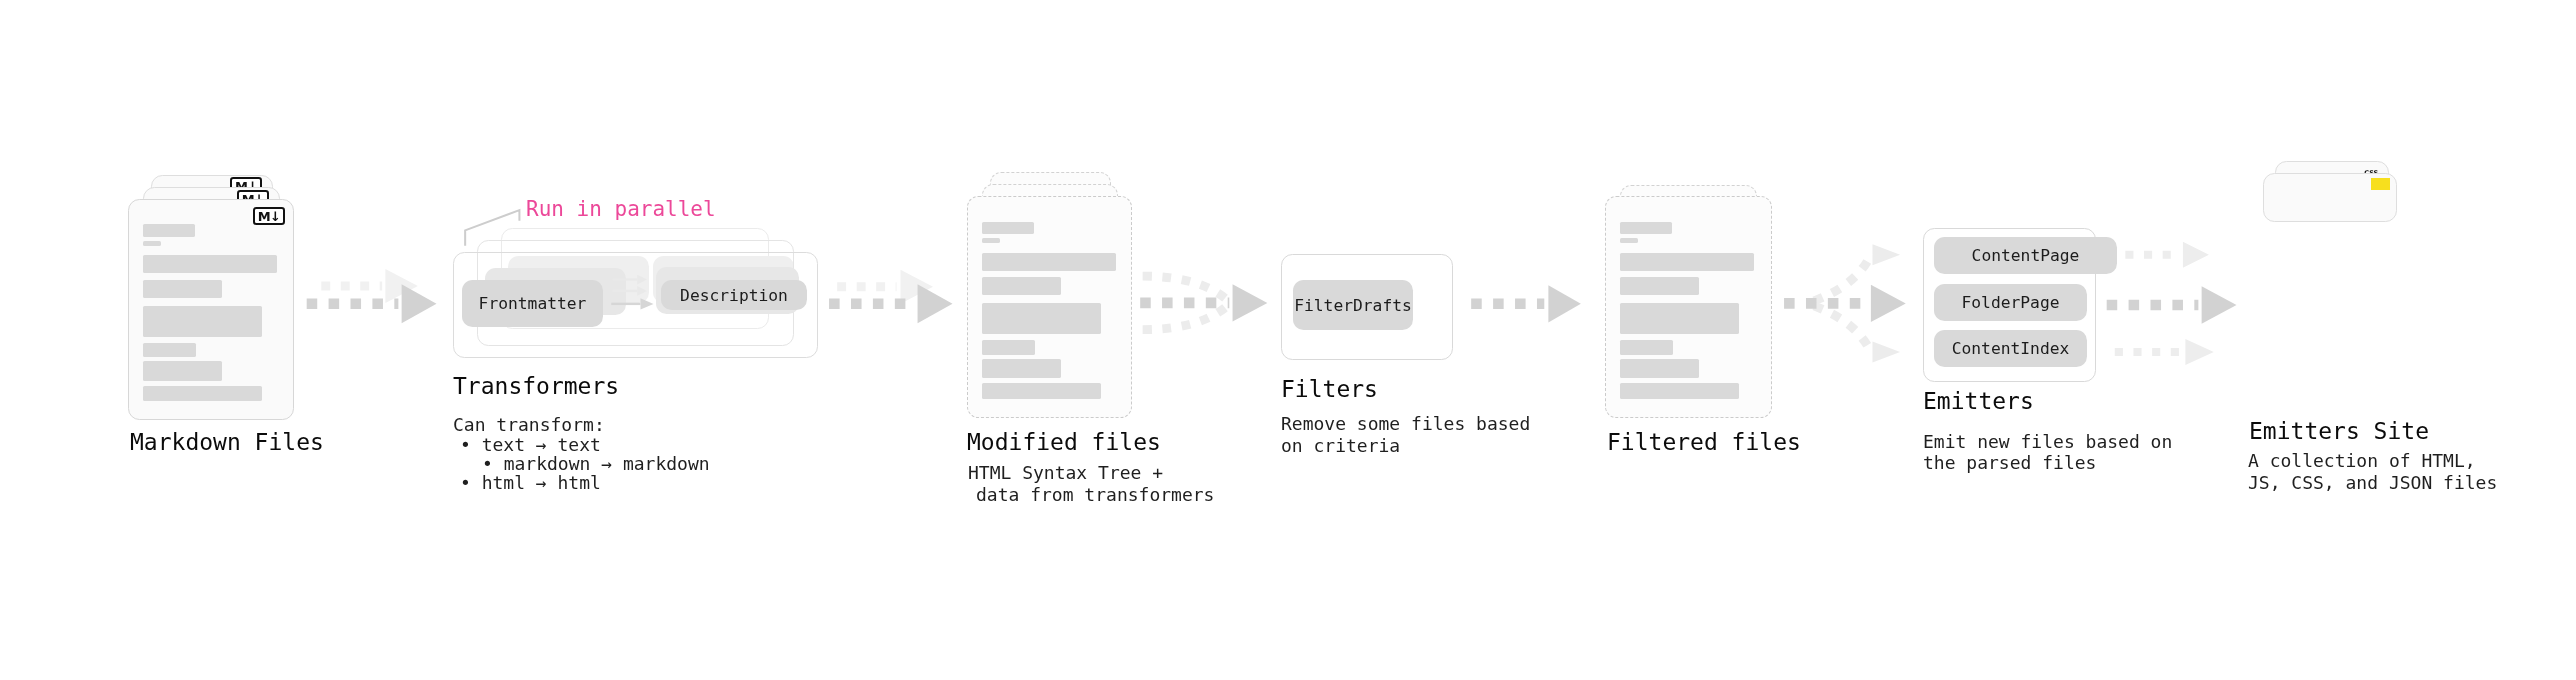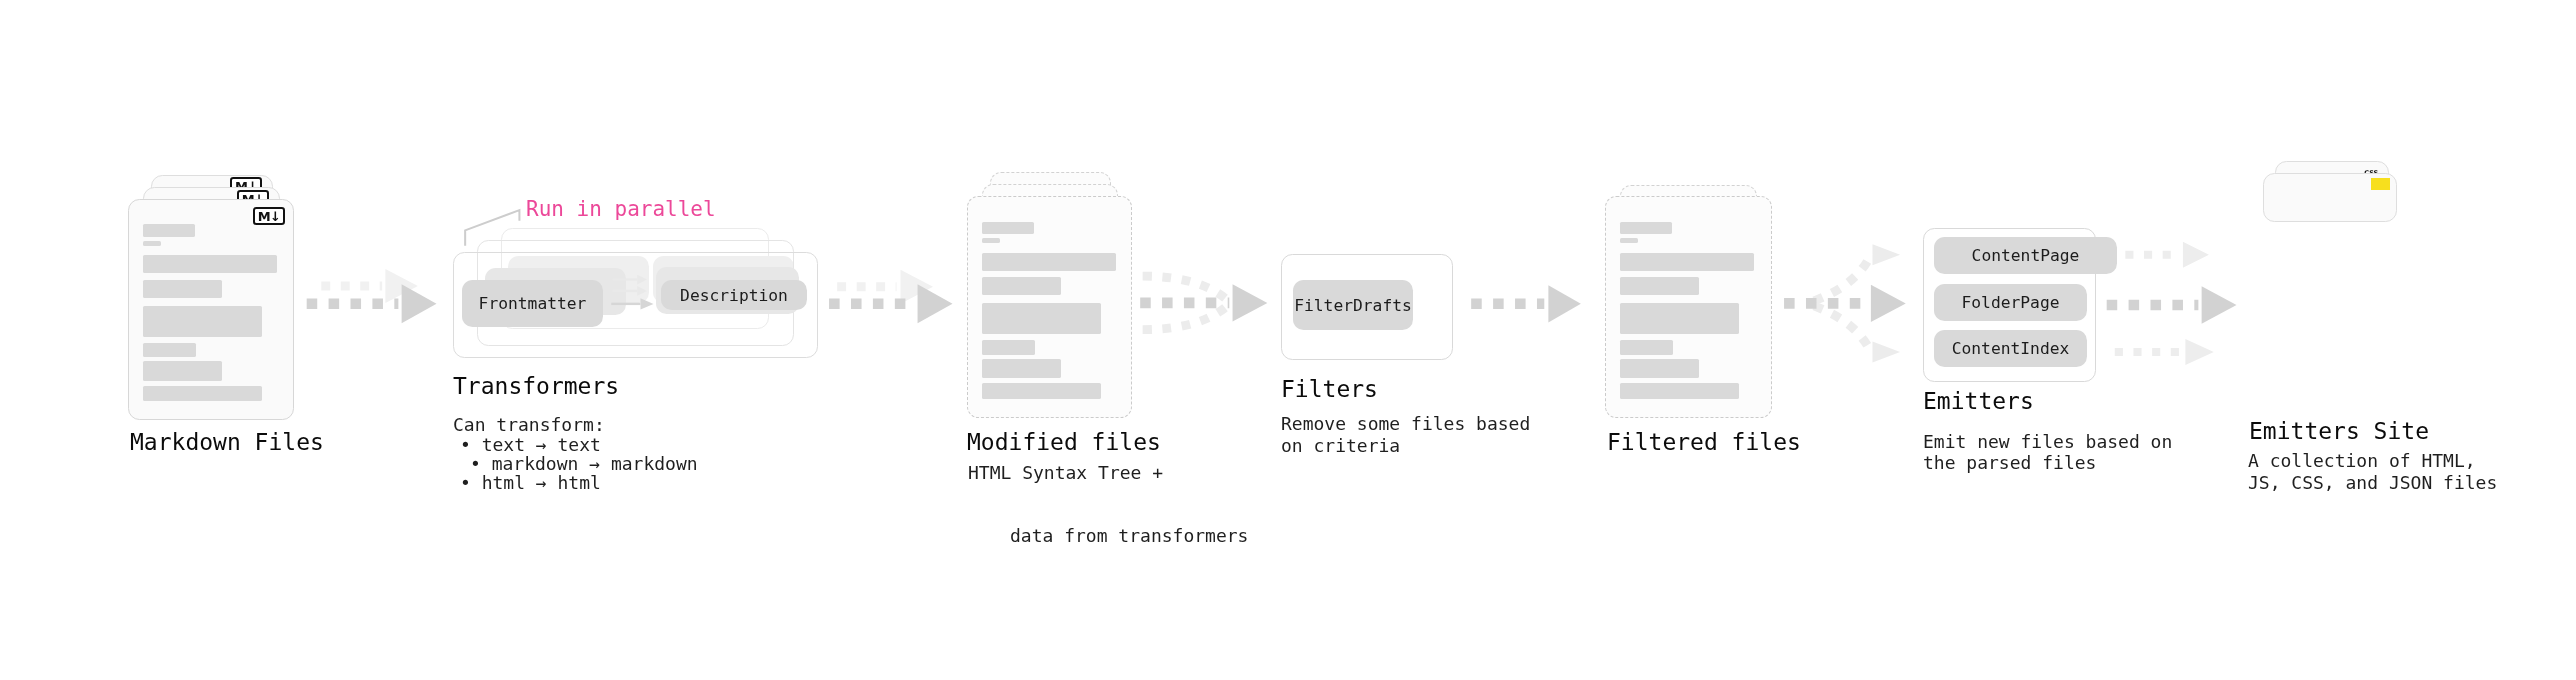--- a/index.html
+++ b/index.html
@@ -108,21 +108,21 @@
   </svg>
 
   <svg class="abs" style="left:453px;top:193px;" width="81" height="61" viewBox="0 0 100 75">
     <polyline points="15,65 15,46 82,21 82,34" stroke="#cdcdcd" stroke-width="2.5" fill="none"></polyline>
   </svg>
   <div class="note" style="left:526px;top:200px;">Run in parallel</div>
 
   <div class="title" style="left:453px;top:374px;">Transformers</div>
   <div class="sub" style="left:453px;top:415px;">Can transform:</div>
   <div class="sub" style="left:460px;top:436px;line-height:18px;">• text → text</div>
-  <div class="sub" style="left:470px;top:455px;line-height:18px;">• markdown → markdown</div>
+  <div class="sub" style="left:482px;top:455px;line-height:18px;">• markdown → markdown</div>
   <div class="sub" style="left:460px;top:474px;line-height:18px;">• html → html</div>
 
   <svg class="abs" style="left:825px;top:264px;" width="134" height="65" viewBox="0 0 165 80">
     <line x1="15" y1="28" x2="88" y2="28" stroke="#f1f1f1" stroke-width="11" stroke-dasharray="11 13"></line>
     <polygon points="93,7 133,28 93,49" fill="#f1f1f1"></polygon>
     <line x1="5" y1="49" x2="110" y2="49" stroke="#d2d2d2" stroke-width="13" stroke-dasharray="13 14"></line>
     <polygon points="114,25 157,49 114,73" fill="#d2d2d2"></polygon>
   </svg>
 
   <div class="abs" style="left:967px;top:172px;width:203px;height:252px;">
@@ -136,21 +136,21 @@
         <i class="bar b4"></i>
         <i class="bar b5"></i>
         <i class="bar b6"></i>
         <i class="bar b7"></i>
         <i class="bar b8"></i>
       </div>
     </div>
   </div>
   <div class="title" style="left:967px;top:430px;">Modified files</div>
   <div class="sub" style="left:968px;top:463px;">HTML Syntax Tree +</div>
-  <div class="sub" style="left:1010px;top:485px;margin-top:41px;">data from transformers</div>
+  <div class="sub" style="left:976px;top:485px;">data from transformers</div>
 
   <svg class="abs" style="left:1136px;top:264px;" width="138" height="81" viewBox="0 0 170 100">
     <path d="M 8 15 Q 78 15 112 44" stroke="#ececec" stroke-width="11" stroke-dasharray="11 13" fill="none"></path>
     <path d="M 8 81 Q 78 81 112 52" stroke="#ececec" stroke-width="11" stroke-dasharray="11 13" fill="none"></path>
     <line x1="5" y1="48" x2="115" y2="48" stroke="#d2d2d2" stroke-width="13" stroke-dasharray="13 14"></line>
     <polygon points="119,25 162,48 119,71" fill="#d2d2d2"></polygon>
   </svg>
 
   <div class="frame solidbg" style="left:1281px;top:254px;width:172px;height:106px;border-color:#d9d9d9;"></div>
   <div class="pill" style="left:1293px;top:280px;width:120px;height:50px;">FilterDrafts</div>

